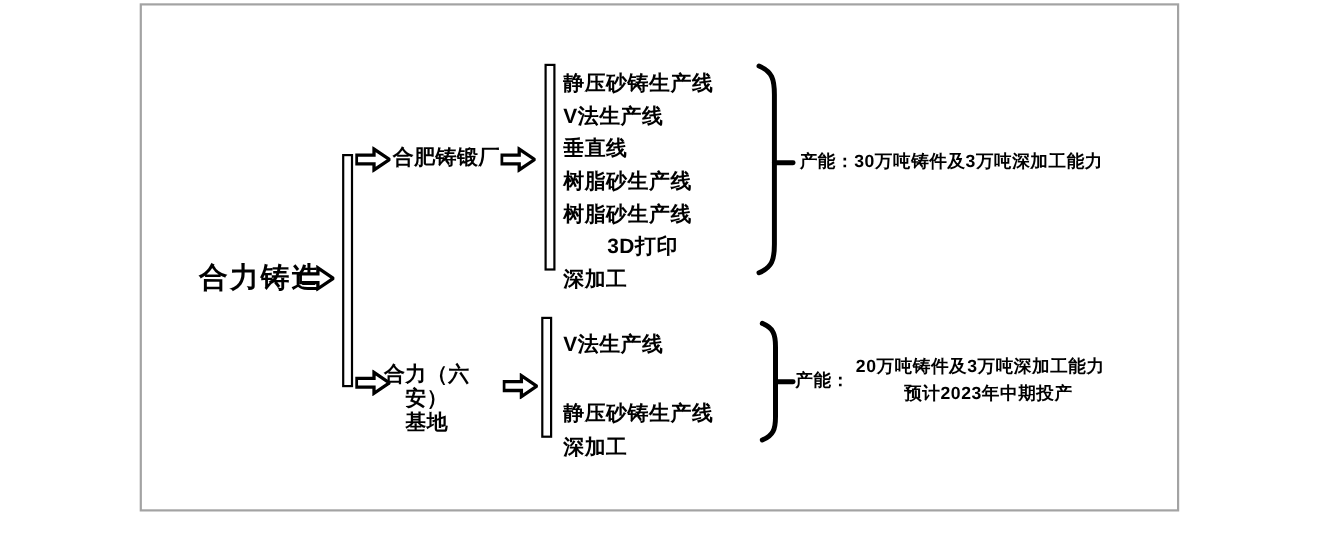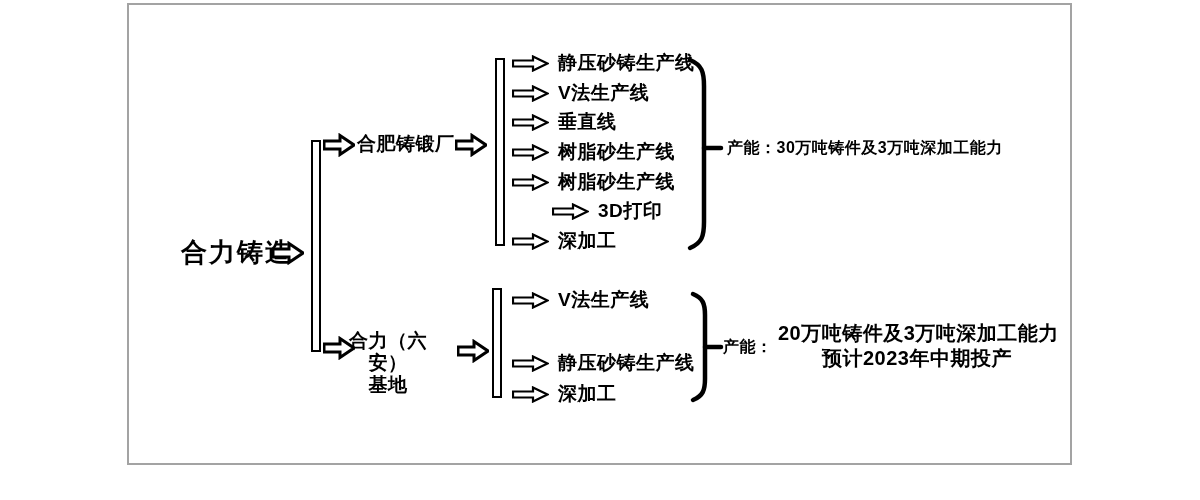--- a/index.html
+++ b/index.html
@@ -34,34 +34,35 @@
   .vbar {
     position: absolute;
     width: 10px;
     background: #ffffff;
     border: 2.5px solid #000000;
     box-sizing: border-box;
   }
   .row {
     position: absolute;
     display: flex;
-    align-items: center;
+    align-items: flex-end;
     gap: 9px;
     height: 18px;
+    flex-direction: column;
   }
   .facility-2line {
     position: absolute;
     text-align: center;
     font-size: 19px;
     letter-spacing: 0.5px;
     line-height: 22px;
   }
   .cap-block {
     position: absolute;
-    font-size: 20px;
+    font-size: 16px;
     letter-spacing: 0.5px;
     line-height: 25px;
     white-space: nowrap;
   }
   svg { display: block; }
 </style>
 </head>
 <body>
 
 <div class="canvas">

